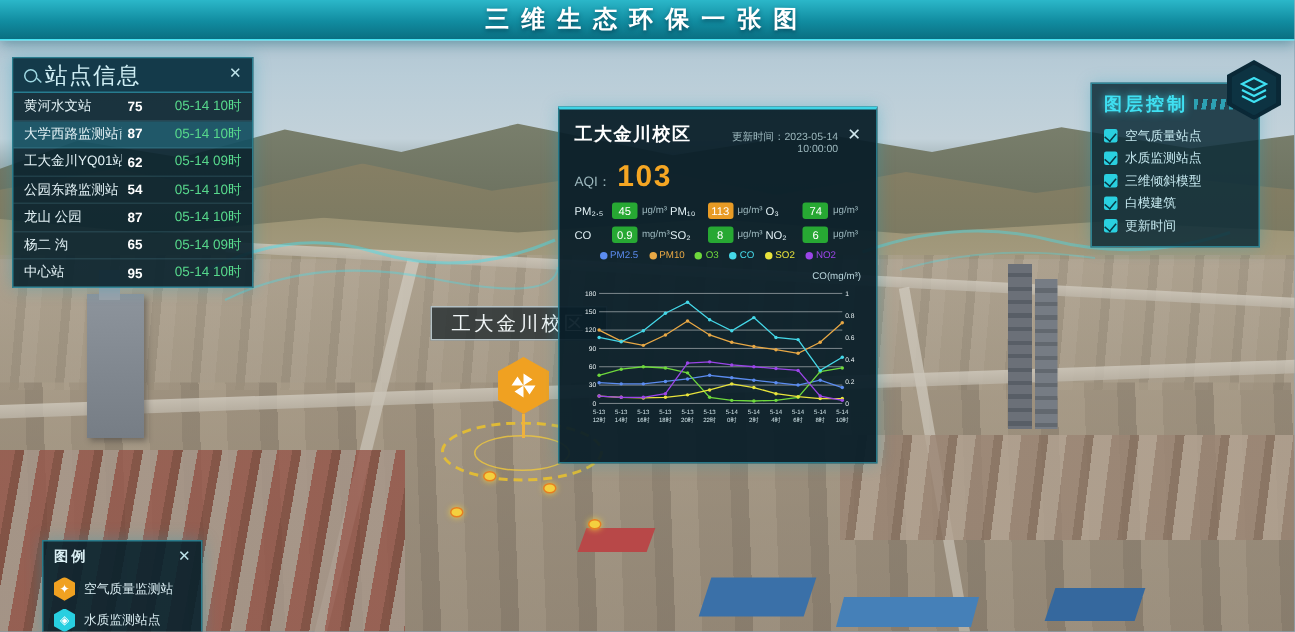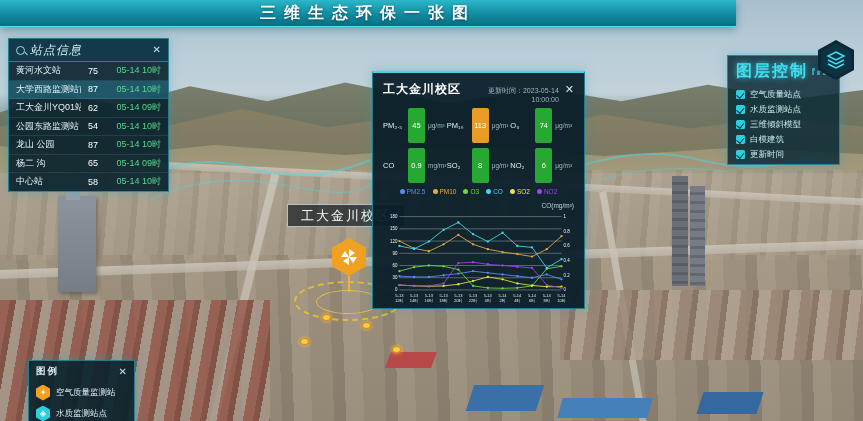--- a/index.html
+++ b/index.html
@@ -9,73 +9,73 @@
 
   
   .scene { position:absolute; inset:0; z-index:0;
     background:linear-gradient(#a9bfcd 0%, #b9cdd8 12%, #c3d2da 22%, #9fb0b4 26%, #8a9588 30%, #b3a896 42%, #a59a88 55%, #9a8e7c 70%, #8e8374 85%, #857a6c 100%); }
   .mtn { position:absolute; }
   .blk { position:absolute; }
   .road { position:absolute; background:linear-gradient(#cfc9bd,#bdb6a9); opacity:.8; }
   .glowline { position:absolute; z-index:2; pointer-events:none; }
 
   
-  .header { position:absolute; top:0; left:0; width:736px; height:27px; z-index:30;
+  .header { position:absolute; top:0; left:0; width:863px; height:27px; z-index:30;
     background:linear-gradient(180deg,#2bb7c9 0%, #118ca0 55%, #0a6f82 100%);
     border-bottom:1px solid #49e2f2; box-shadow:0 2px 8px rgba(10,90,110,.45);
     display:flex; align-items:center; justify-content:center; }
   .header .title { color:#ffffff; font-size:16px; font-weight:bold; letter-spacing:8px; text-shadow:0 1px 3px rgba(0,40,60,.6); }
 
   
   .panel { position:absolute; background:rgba(8,33,44,.9); border:1px solid rgba(58,190,212,.55);
     box-shadow:0 0 10px rgba(30,160,190,.35); color:#d7e9ee; z-index:10; }
 
   
   #stationPanel { left:8px; top:38px; width:161px; height:154px; }
   .sp-head { height:23px; display:flex; align-items:center; padding:0 7px; gap:5px;
     background:rgba(20,60,76,.85); border-bottom:1px solid rgba(58,190,212,.5); }
-  .sp-title { font-size:12px; color:#cfeef4; letter-spacing:1px; flex:1;font-style:italic; }
+  .sp-title { font-size:15px; color:#cfeef4; letter-spacing:1px; flex:1; }
   .icon-search { width:9px; height:9px; border:1.3px solid #9fd8e2; border-radius:50%; position:relative; }
   .icon-search::after { content:""; position:absolute; width:4px; height:1.3px; background:#9fd8e2;
     transform:rotate(45deg); right:-4px; bottom:-1px; }
   .close-x { color:#bfe3ea; font-size:10px; cursor:pointer; line-height:1; }
   .st-row { height:18.5px; display:flex; align-items:center; padding:0 7px; gap:4px;
     border-bottom:1px solid rgba(120,200,220,.14); font-size:9px; }
   .st-row.hl { background:rgba(42,150,175,.38); }
   .st-name { flex:1; color:#e2f1f5; white-space:nowrap; overflow:hidden; }
-  .st-val { width:16px; text-align:center; color:#ffffff; }
+  .st-val { width:16px; text-align:left; color:#ffffff;font-weight:bold; }
   .st-time { width:56px; text-align:right; color:#57d88c; }
 
   
   #popup { left:372px; top:71px; width:213px; height:238px; z-index:20; padding:8px 10px 6px;
     border-top:2px solid #3fd4e6; background:rgba(9,30,40,.94); }
   .pp-titlerow { display:flex; align-items:baseline; gap:6px; }
   .pp-title { font-size:12px; font-weight:bold; color:#ffffff; letter-spacing:1px; }
   .pp-update { font-size:7px; color:#9db8be; flex:1; text-align:right; }
   .pp-close { color:#cfe6ec; font-size:11px; cursor:pointer; }
   .pp-aqirow { margin-top:4px; display:flex; align-items:baseline; gap:4px; }
   .pp-aqilabel { font-size:9px; color:#9db8be; }
   .pp-aqivalue { font-size:20px; font-weight:bold; color:#f5a623; letter-spacing:1px; }
   .pol-grid { margin-top:5px; display:grid; grid-template-columns:1fr 1fr 1fr; row-gap:5px; }
   .pol-cell { display:flex; align-items:center; gap:3px; font-size:7.5px; }
   .pol-name { color:#e2f1f5; width:22px; }
-  .pol-chip { min-width:17px; padding:13px 2px; border-radius:2px; color:#fff; text-align:center; font-size:7.5px; }
+  .pol-chip { min-width:17px; padding:1px 2px; border-radius:2px; color:#fff; text-align:center; font-size:7.5px; }
   .pol-unit { color:#9db8be; font-size:6.5px; }
   .chart-legend { margin-top:5px; display:flex; justify-content:center; gap:7px; font-size:6.5px; }
   .cl-item { display:flex; align-items:center; gap:2px; }
   .cl-dot { width:5px; height:5px; border-radius:50%; }
   .pp-times { margin-top:4px; display:flex; gap:8px; font-size:7.5px; color:#9db8be; }
   .pp-timeval { color:#d9ecf1; border-bottom:1px dotted rgba(160,210,220,.6); cursor:pointer; }
   .axis-title { margin-top:3px; text-align:right; font-size:6.5px; color:#b8d4da; }
   #chart-svg { width:193px; height:104px; display:block; }
 
   
   #layerPanel { left:727px; top:55px; width:113px; height:110px; background:rgba(10,42,54,.85); padding:5px 8px; }
   .lp-head { display:flex; align-items:center; gap:4px; margin-bottom:5px; }
-  .lp-title { font-size:16px; font-weight:bold; color:#3fe0f2; letter-spacing:2px; text-shadow:0 0 6px rgba(63,224,242,.8); }
+  .lp-title { font-size:12px; font-weight:bold; color:#3fe0f2; letter-spacing:2px; text-shadow:0 0 6px rgba(63,224,242,.8); }
   .lp-stripes { flex:1; height:7px;
     background:repeating-linear-gradient(100deg,#2fb8cc 0 3px, transparent 3px 6px); opacity:.8; }
   .layer-item { display:flex; align-items:center; gap:5px; height:15px; font-size:8.5px; color:#c5e8ef; cursor:pointer; }
   .layer-item.gap { margin-top:0; }
   .cbx { width:9px; height:9px; background:#2ad0e0; border-radius:1.5px; position:relative; flex:none; }
   .cbx::after { content:""; position:absolute; left:2px; top:1px; width:3.5px; height:5.5px;
     border:solid #073642; border-width:0 1.5px 1.5px 0; transform:rotate(40deg); }
 
   
   #hexBtn { position:absolute; left:818px; top:40px; width:36px; height:40px; z-index:11; cursor:pointer;
@@ -199,33 +199,37 @@
     <span class="st-val">87</span>
     <span class="st-time">05-14 10时</span>
         </div>
         <div class="st-row">
           <span class="st-name">杨二 沟</span>
     <span class="st-val">65</span>
     <span class="st-time">05-14 09时</span>
         </div>
         <div class="st-row">
           <span class="st-name">中心站</span>
-    <span class="st-val">58</span>
+    <span class="st-val">95</span>
     <span class="st-time">05-14 10时</span>
         </div>
       </div>
   </div>
 
   <div class="panel" id="popup">
     <div class="pp-titlerow">
       <span class="pp-title">工大金川校区</span>
       <span class="pp-update">
         <span>更新时间：</span><span>2023-05-14 10:00:00</span>
       </span>
       <span class="pp-close">✕</span>
+    </div>
+    <div class="pp-aqirow">
+      <span class="pp-aqilabel">AQI：</span>
+      <span class="pp-aqivalue">103</span>
     </div>
     <div class="pol-grid">
         <div class="pol-cell">
           <span class="pol-name">PM₂.₅</span>
     <span class="pol-chip" style="background:#27a833">45</span>
     <span class="pol-unit">μg/m³</span>
         </div>
         <div class="pol-cell">
           <span class="pol-name">PM₁₀</span>
     <span class="pol-chip" style="background:#e89b25">113</span>

